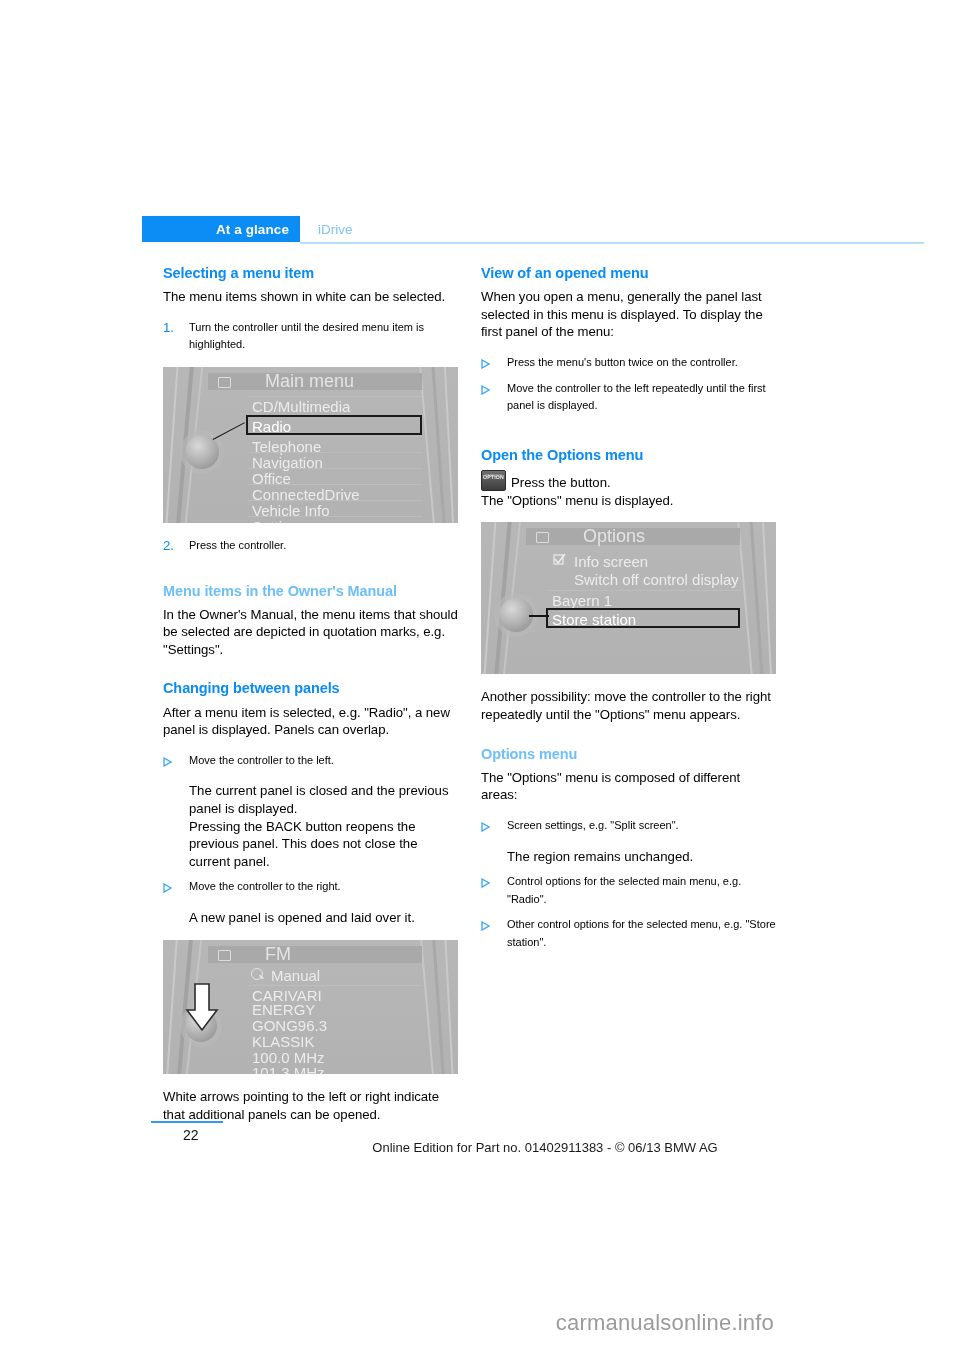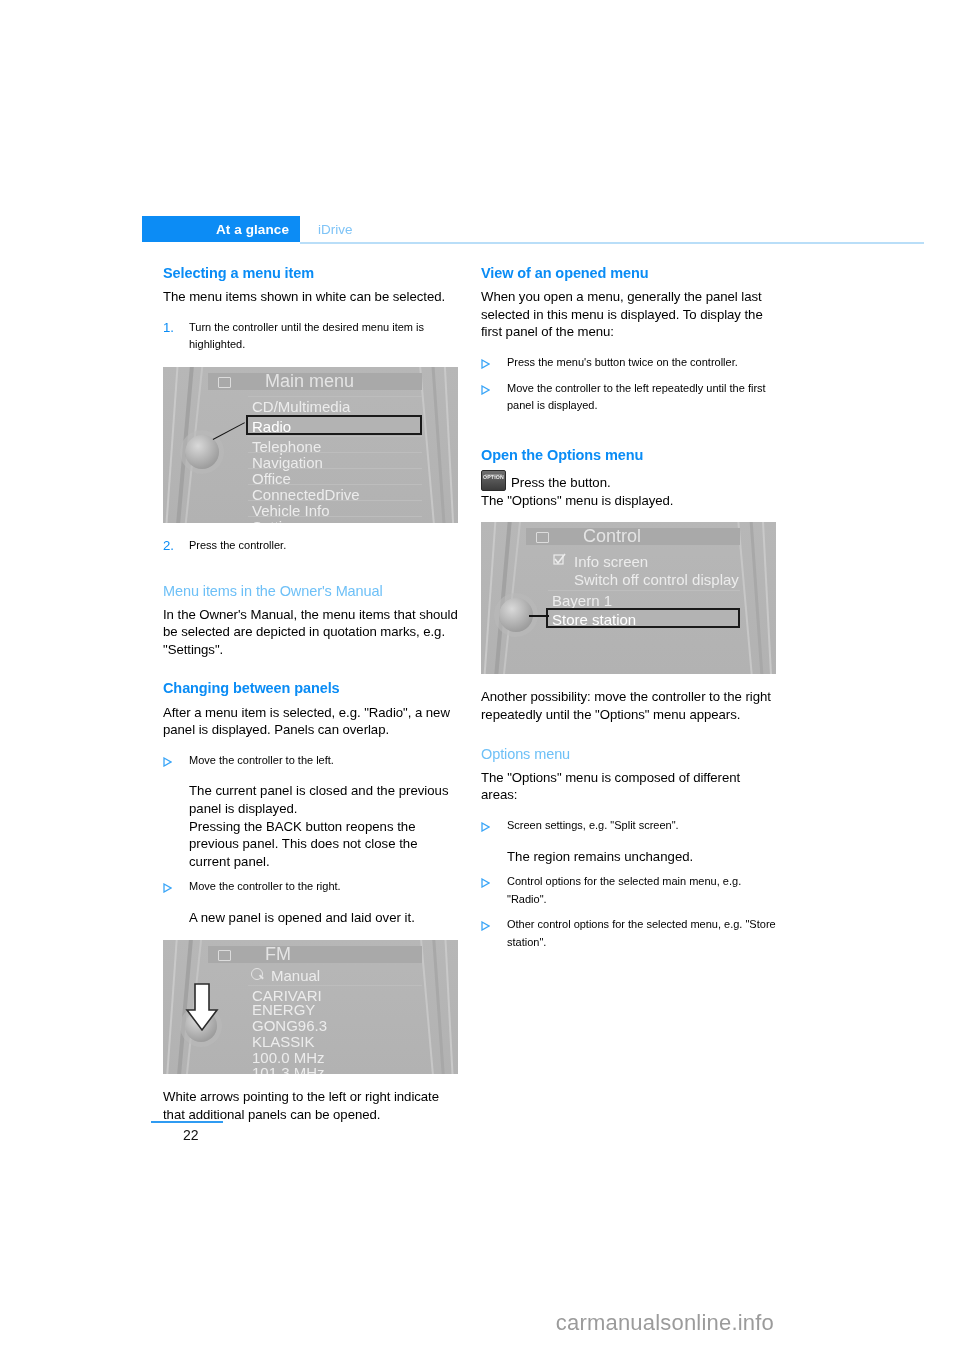--- a/index.html
+++ b/index.html
@@ -34,21 +34,21 @@
   
   .col{position:absolute;top:264px;width:296px;}
   .col-left{left:163px;}
   .col-right{left:481px;}
 
   h2.sec{
     font-size:14.5px;font-weight:bold;color:#0a8cf5;
     margin:0 0 6px 0;letter-spacing:-0.1px;line-height:1.25;
   }
   h3.sub{
-    font-size:14.5px;font-weight:normal;color:#6ec0f7;
+    font-size:14.5px;font-weight:bold;color:#6ec0f7;
     margin:0 0 6px 0;letter-spacing:-0.1px;line-height:1.25;
   }
   p.body{
     font-size:13.2px;line-height:17.6px;margin:0 0 13px 0;color:#000;
     letter-spacing:-0.05px;
   }
   p.tight{margin-bottom:0;}
   .spacer-8{height:8px;}
   .spacer-14{height:14px;}
   .spacer-18{height:18px;}
@@ -310,21 +310,21 @@
     <div class="shot" style="width:295px;height:152px;">
       <div class="swoosh sw1"></div>
       <div class="swoosh sw2"></div>
       <div class="swoosh sw3"></div>
       <div class="swoosh swR1"></div>
       <div class="swoosh swR2"></div>
       <div class="swoosh swR3"></div>
 
       <div class="titlebar"></div>
       <div class="titleicon"></div>
-      <div class="titletext">Control</div>
+      <div class="titletext">Options</div>
 
       <svg style="position:absolute;left:72px;top:31px;" width="13" height="13" viewBox="0 0 13 13">
         <rect x="1" y="2" width="9" height="9" fill="none" stroke="#ececec" stroke-width="1.2"></rect>
         <polyline points="2,6 5,10 12,1" fill="none" stroke="#ececec" stroke-width="1.6"></polyline>
       </svg>
       <div class="row" style="left:89px;top:30px;border-top:none;">Info screen</div>
       <div class="row" style="left:89px;top:48px;border-top:none;">Switch off control display</div>
 
       <div class="row" style="left:67px;top:68px;">Bayern 1</div>
 
@@ -370,15 +370,16 @@
             <polygon points="1,1 8,5 1,9" fill="none" stroke="#3aa5f7" stroke-width="1.3"></polygon>
           </svg>
         </div>
         <div class="li-text">Other control options for the selected menu, e.g. "Store station".</div>
       </li>
     </ul>
   </div>
 
   <div class="footer-rule"></div>
   <div class="pagenum">22</div>
+  <div class="footer-note">Online Edition for Part no. 01402911383 - © 06/13 BMW AG</div>
   <div class="watermark">carmanualsonline.info</div>
 
 </div>
 
 </body></html>

